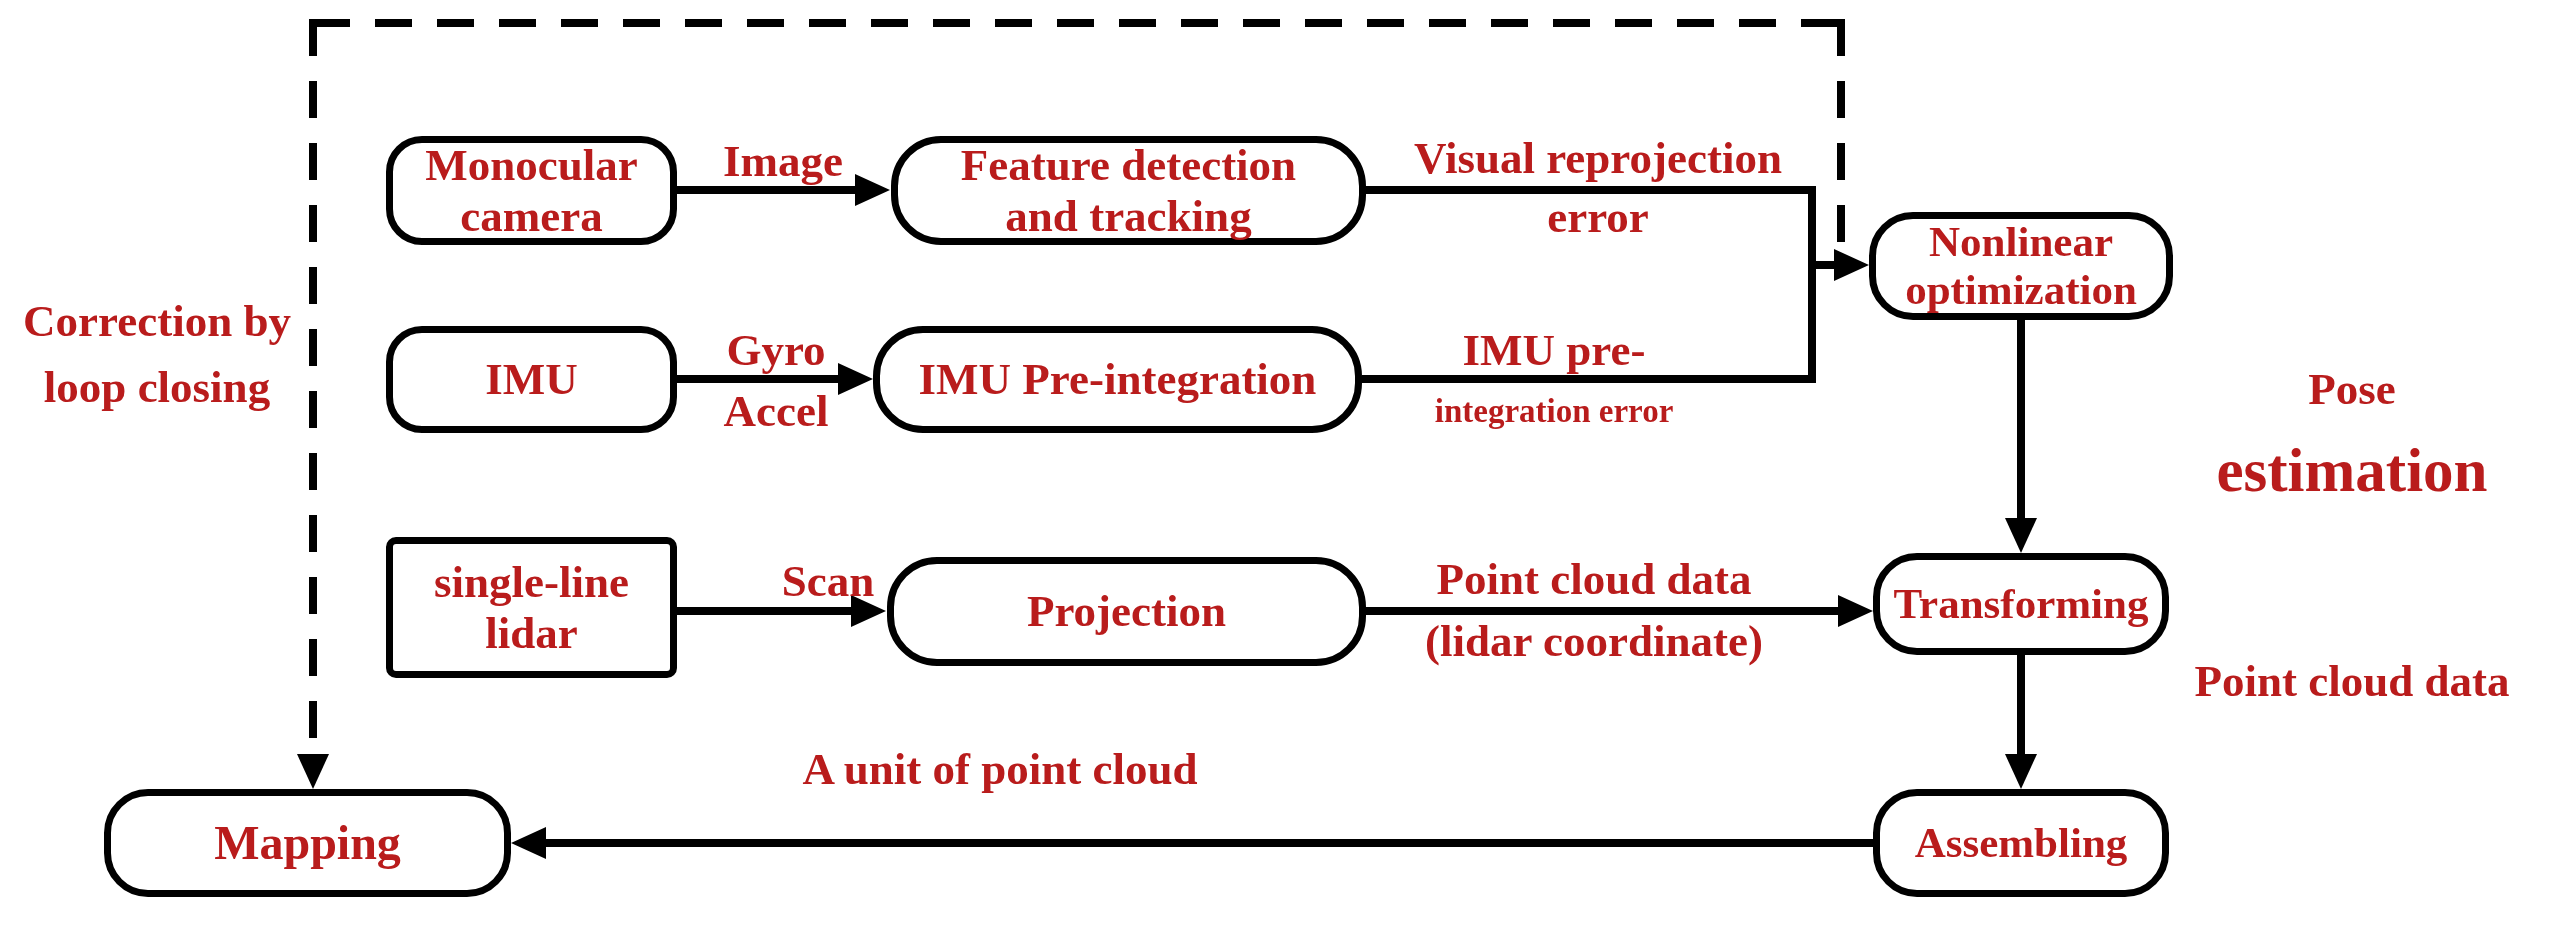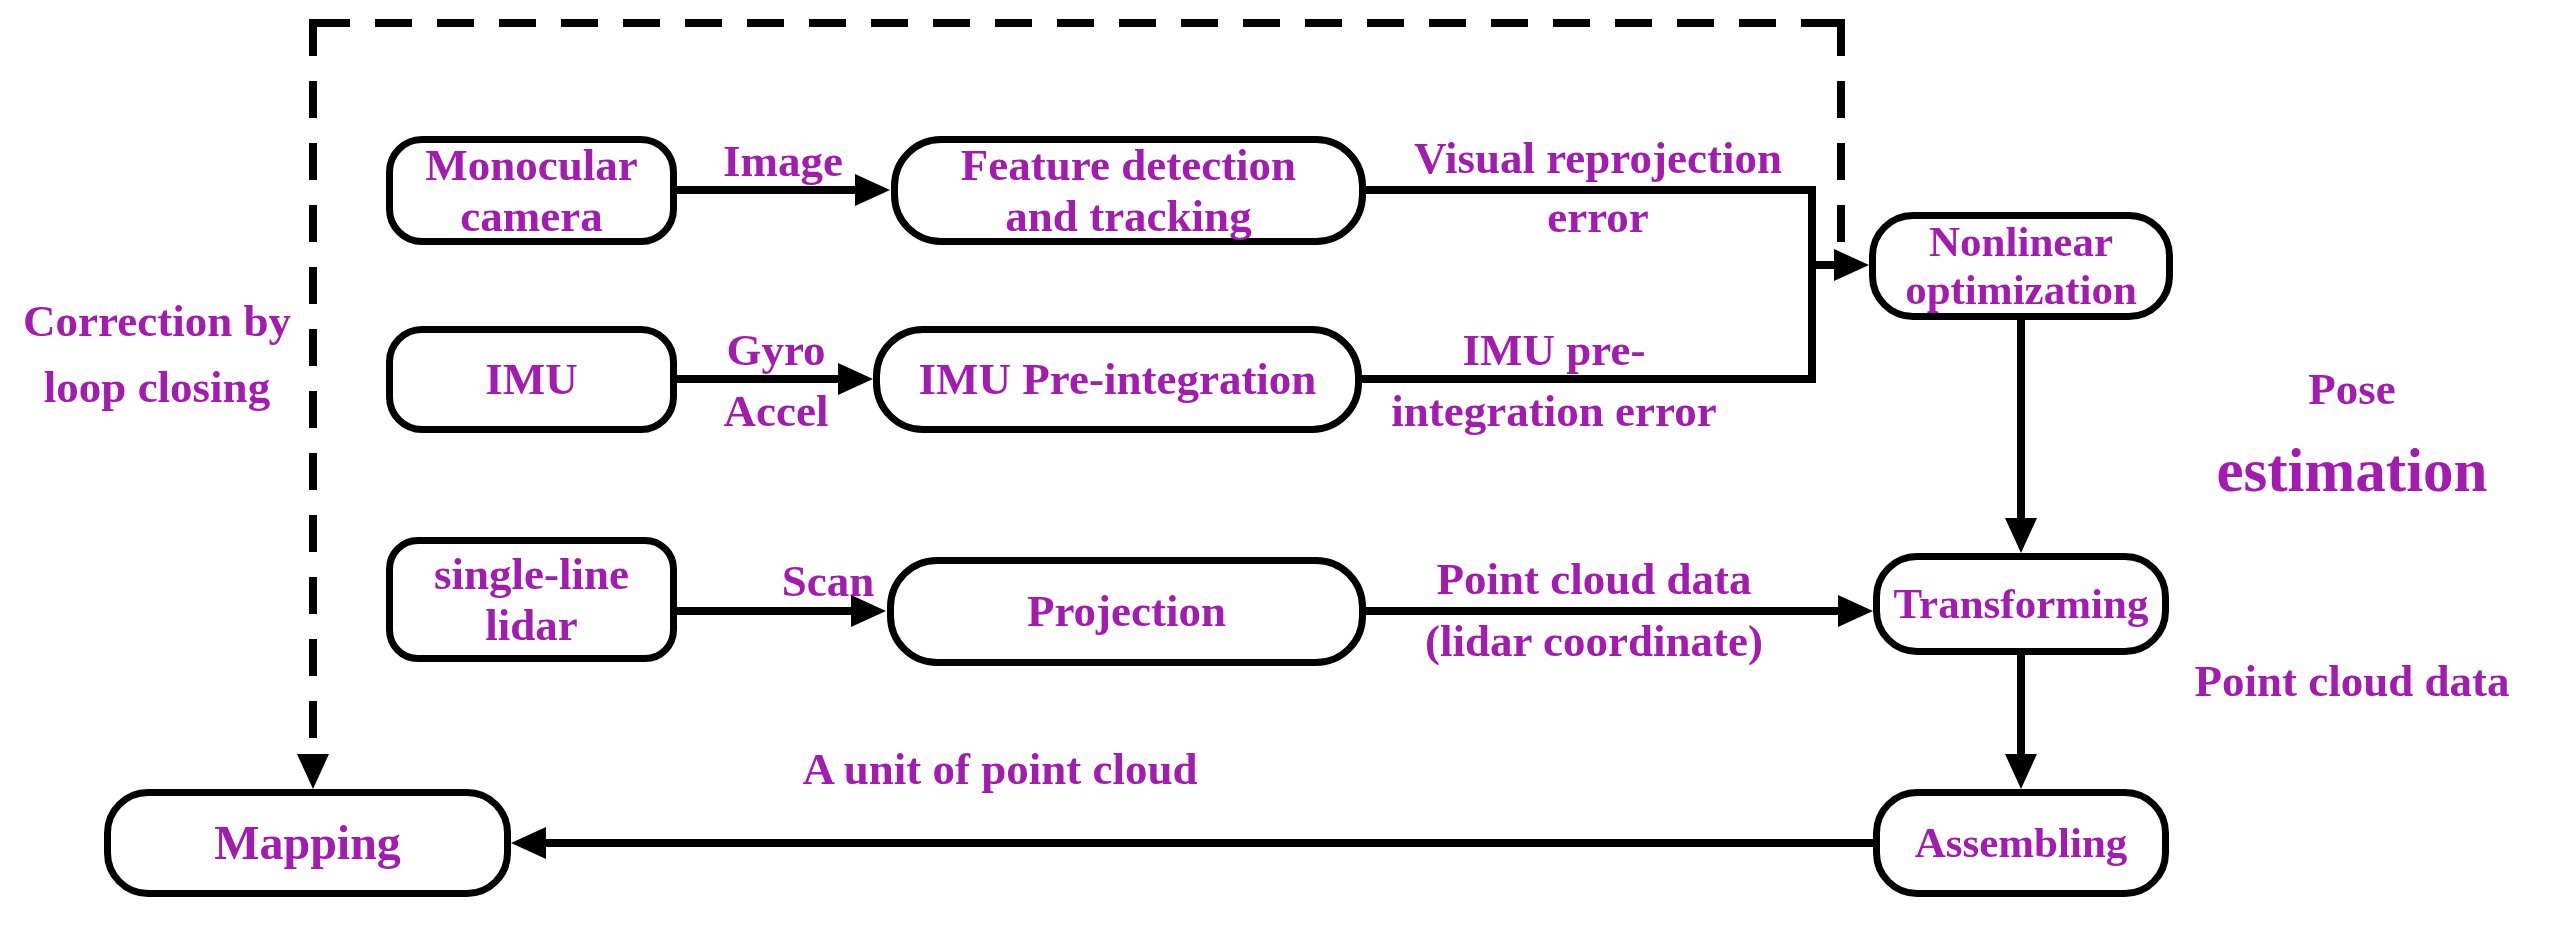--- a/index.html
+++ b/index.html
@@ -1,18 +1,18 @@
 <!DOCTYPE html>
 <html style="font-size:12.8px"><head>
 <meta charset="utf-8">
 <style>
   html,body { margin:0; padding:0; background:#ffffff; }
   #canvas {
     position:relative; width:2576px; height:931px; background:#ffffff;
-    font-family:"Liberation Serif","DejaVu Serif",serif; color:#a21caf;
+    font-family:"Liberation Serif","DejaVu Serif",serif; color:#b91c1c;
     overflow:hidden;
   }
   .node {
     position:absolute; box-sizing:border-box; background:#fff;
     border:7.2px solid #000; display:flex; flex-direction:column;
     align-items:center; justify-content:center; text-align:center;
     font-weight:700; line-height:1.12;
   }
   .lbl {
     position:absolute; transform:translate(-50%,-50%);
@@ -74,21 +74,21 @@
   </div>
 
   <div class="node" style="left:386px; top:326px; width:291px; height:107px; border-radius:36px; font-size:45px;">
     <span>IMU</span>
   </div>
 
   <div class="node" style="left:873px; top:326px; width:489px; height:107px; border-radius:50px; font-size:45px;">
     <span>IMU Pre-integration</span>
   </div>
 
-  <div class="node" style="left:386px; top:537px; width:291px; height:125px; border-radius:32px; font-size:45px;">
+  <div class="node" style="left:386px; top:537px; width:291px; height:141px; border-radius:10px; font-size:45px;">
     <span>single-line</span>
     <span>lidar</span>
   </div>
 
   <div class="node" style="left:887px; top:557px; width:479px; height:109px; border-radius:50px; font-size:45px;">
     <span>Projection</span>
   </div>
 
   <div class="node" style="left:1869px; top:212px; width:304px; height:108px; border-radius:44px; font-size:43px;">
     <span>Nonlinear</span>
@@ -109,21 +109,21 @@
 
   <div class="lbl" style="left:783px; top:161px; font-size:45px;">Image</div>
   <div class="lbl" style="left:776px; top:350px; font-size:45px;">Gyro</div>
   <div class="lbl" style="left:776px; top:411px; font-size:45px;">Accel</div>
   <div class="lbl" style="left:784px; top:581px; font-size:45px;margin-left:44px;">Scan</div>
 
   <div class="lbl" style="left:1598px; top:158px; font-size:45px;">Visual reprojection</div>
   <div class="lbl" style="left:1598px; top:217px; font-size:45px;">error</div>
 
   <div class="lbl" style="left:1554px; top:350px; font-size:45px;">IMU pre-</div>
-  <div class="lbl" style="left:1554px; top:411px; font-size:45px;">integration error</div>
+  <div class="lbl" style="left:1554px; top:411px; font-size:33px;">integration error</div>
 
   <div class="lbl" style="left:2352px; top:389px; font-size:45px;">Pose</div>
   <div class="lbl" style="left:2352px; top:471px; font-size:61px;">estimation</div>
 
   <div class="lbl" style="left:1594px; top:579px; font-size:45px;">Point cloud data</div>
   <div class="lbl" style="left:1594px; top:641px; font-size:45px;">(lidar coordinate)</div>
 
   <div class="lbl" style="left:2352px; top:681px; font-size:45px;">Point cloud data</div>
 
   <div class="lbl" style="left:1000px; top:769px; font-size:45px;">A unit of point cloud</div>

